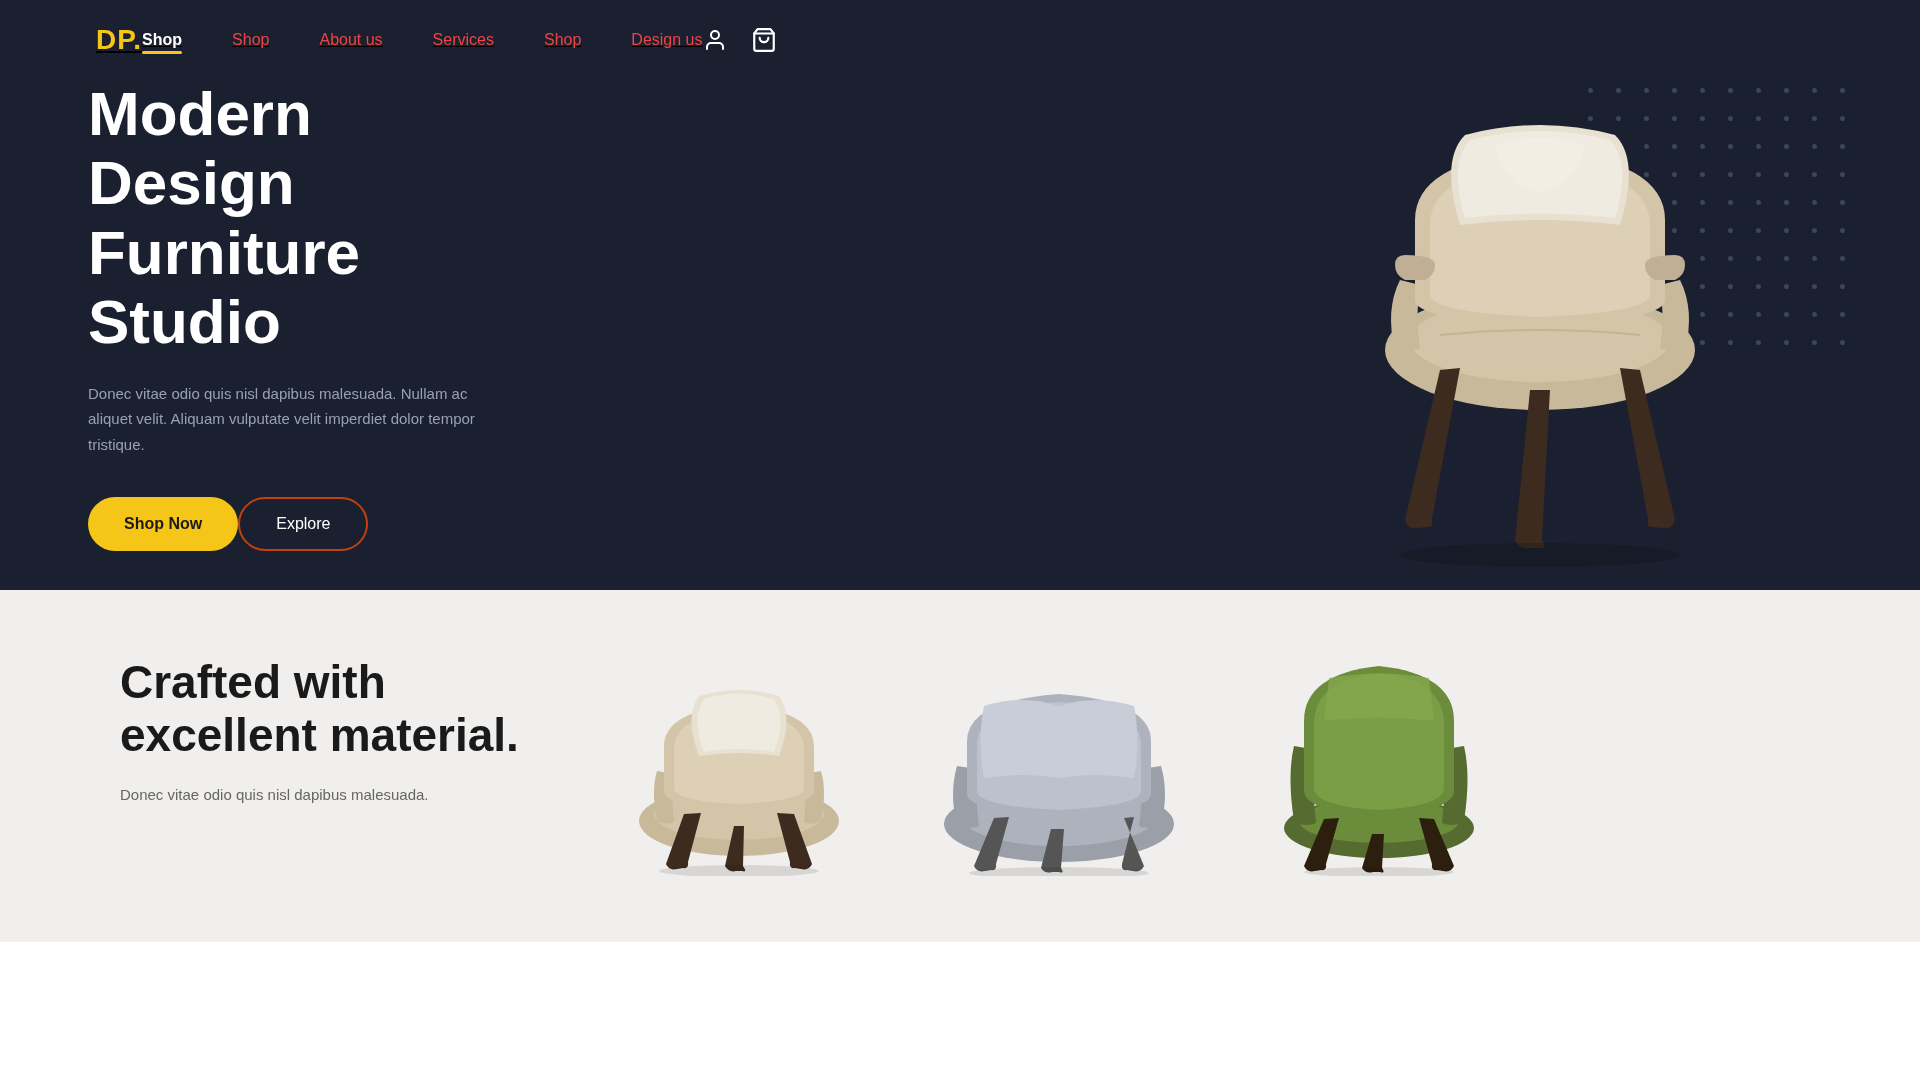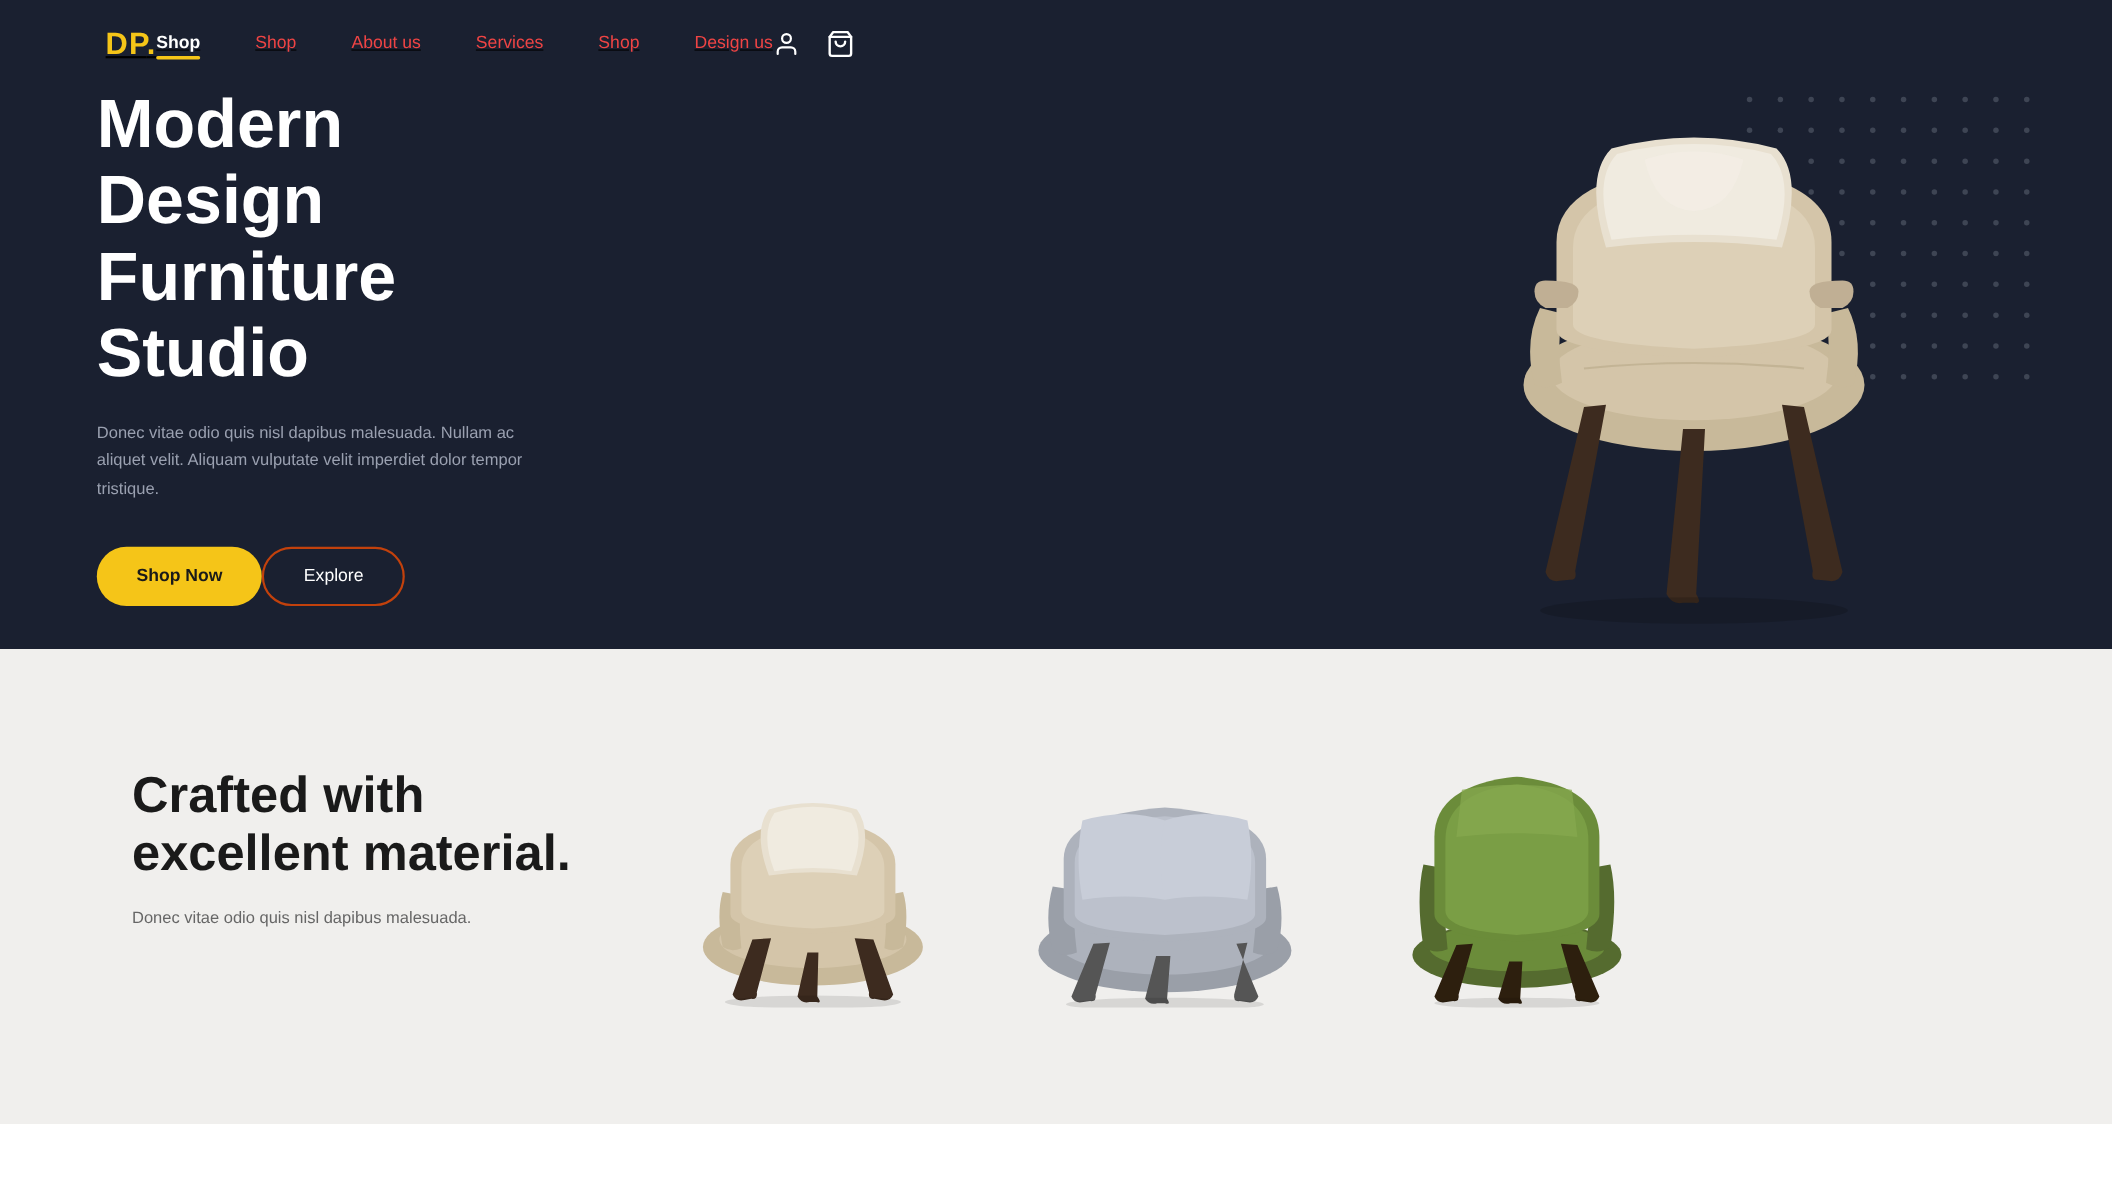--- a/index.html
+++ b/index.html
@@ -148,21 +148,21 @@
       position: absolute;
       right: 160px;
       top: 60px;
       width: 450px;
       height: 510px;
     }
 
     
     .section-2 {
       background: #f0efed;
-      padding: 106px 120px;
+      padding: 66px 120px;
       display: flex;
       align-items: flex-start;
       gap: 80px;
       min-height: 240px;
     }
     .section-2-text {
       min-width: 380px;
     }
     .section-2-title {
       font-size: 46px;

